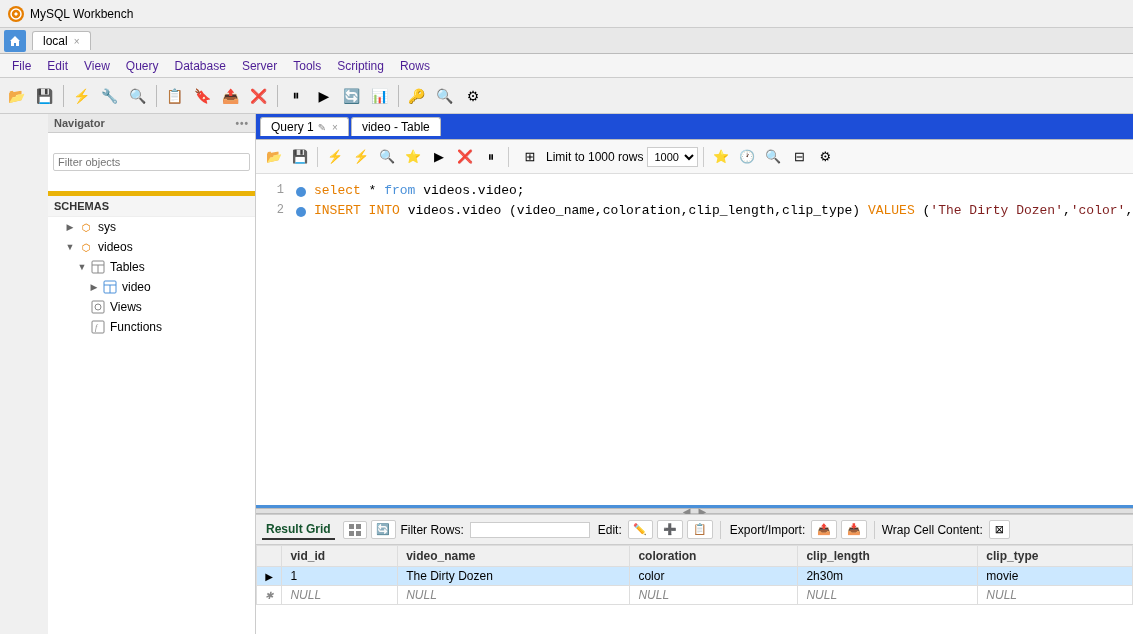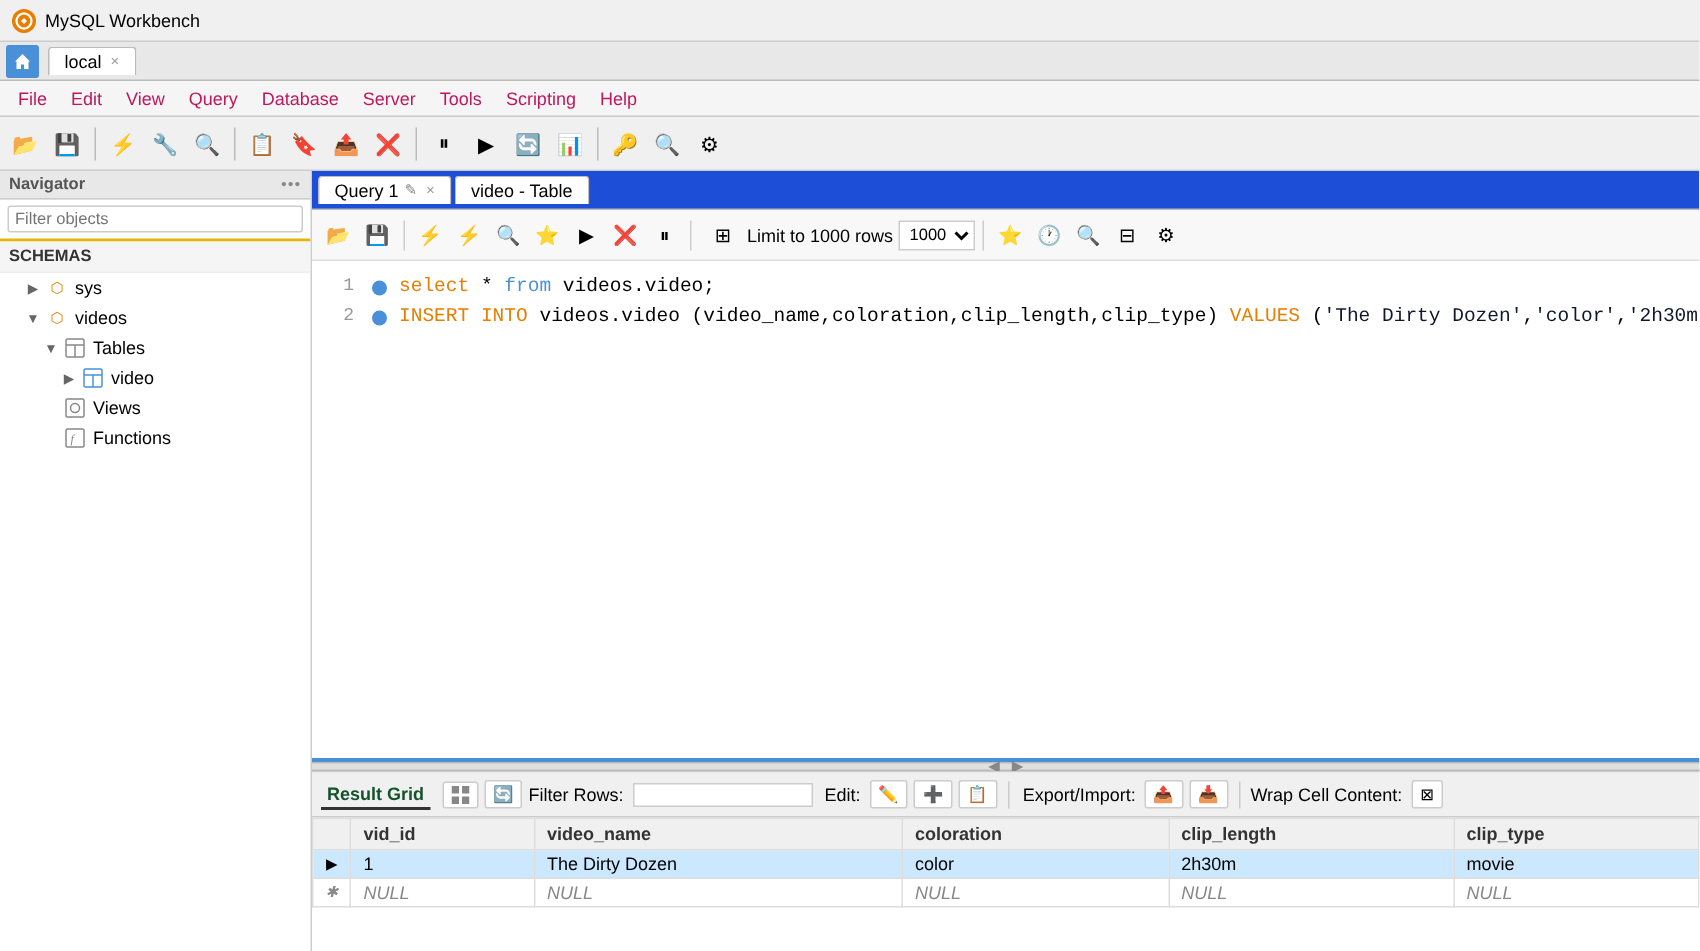--- a/index.html
+++ b/index.html
@@ -11,35 +11,35 @@
 
     
     #tab-bar { display: flex; align-items: center; background: #e8e8e8; height: 26px; padding: 0 4px; border-bottom: 1px solid #bbb; text-align: right; }
     .home-btn { width: 22px; height: 22px; background: #4a90d9; border-radius: 2px; display: flex; align-items: center; justify-content: center; margin-right: 6px; cursor: pointer; }
     .home-btn svg { fill: white; }
     .tab { display: flex; align-items: center; background: #fff; border: 1px solid #bbb; border-bottom: none; padding: 2px 10px; font-size: 12px; cursor: pointer; border-radius: 3px 3px 0 0; }
     .tab .close-x { margin-left: 6px; color: #999; font-size: 10px; cursor: pointer; }
 
     
     #menu-bar { display: flex; align-items: center; background: #f5f5f5; height: 24px; border-bottom: 1px solid #ccc; padding: 0 4px; }
-    .menu-item { padding: 2px 8px; font-size: 12px; cursor: pointer; color: #be185d; }
+    .menu-item { padding: 2px 8px; font-size: 12px; cursor: pointer; color: #4c1d95; }
 
     
     #toolbar { display: flex; align-items: center; background: #f0f0f0; height: 36px; border-bottom: 1px solid #ccc; padding: 0 4px; gap: 2px; }
     .tb-btn { width: 26px; height: 26px; border: 1px solid transparent; background: transparent; cursor: pointer; display: flex; align-items: center; justify-content: center; border-radius: 2px; font-size: 14px; }
     .tb-separator { width: 1px; height: 22px; background: #bbb; margin: 0 3px; }
 
     
-    #main { display: flex; height: calc(634px - 28px - 26px - 24px - 36px); }
+    #main { display: flex; height: calc(634px - 28px - 26px - 24px - 36px); margin-left: 48px; }
 
     
     #sidebar { width: 208px; border-right: 1px solid #ccc; background: #fff; display: flex; flex-direction: column; overflow: hidden; }
     #sidebar-header { display: flex; justify-content: space-between; align-items: center; padding: 3px 6px; background: #e8e8e8; border-bottom: 1px solid #ccc; font-size: 11px; font-weight: bold; color: #555; }
     #sidebar-header .dots { color: #888; font-size: 10px; letter-spacing: 1px; }
-    #filter-bar { padding: 4px 5px; border-bottom: 2px solid #eab308; }
+    #filter-bar { padding: 20px 5px; border-bottom: 5px solid #eab308; }
     #filter-input { width: 100%; padding: 2px 4px; border: 1px solid #ccc; font-size: 11px; border-radius: 2px; color: #888; }
     #schemas-header { padding: 4px 6px; font-size: 11px; font-weight: bold; color: #333; background: #f5f5f5; border-bottom: 1px solid #eee; }
     #tree { flex: 1; overflow-y: auto; }
     .tree-item { display: flex; align-items: center; padding: 2px 4px; cursor: pointer; font-size: 12px; }
     .tree-indent-1 { padding-left: 16px; }
     .tree-indent-2 { padding-left: 28px; }
     .tree-indent-3 { padding-left: 40px; }
     .tree-arrow { width: 12px; height: 12px; display: inline-flex; align-items: center; justify-content: center; font-size: 9px; color: #666; margin-right: 2px; }
     .tree-icon { width: 16px; height: 16px; margin-right: 4px; display: inline-flex; align-items: center; justify-content: center; font-size: 10px; }
 
@@ -63,21 +63,21 @@
     
     #sql-editor { flex: 1; padding: 8px 0; font-family: 'Courier New', monospace; font-size: 13px; background: #fff; overflow-y: auto; border-bottom: 3px solid #4a90d9; min-height: 0; }
     .sql-line { display: flex; align-items: flex-start; padding: 1px 8px; min-height: 20px; }
     .line-num { width: 20px; color: #999; font-size: 12px; text-align: right; margin-right: 12px; flex-shrink: 0; }
     .line-dot { width: 10px; height: 10px; border-radius: 50%; background: #4a90d9; margin-right: 8px; flex-shrink: 0; margin-top: 4px; }
     .sql-text { white-space: pre; }
     .kw-select { color: #e67e00; font-weight: normal; }
     .kw-from { color: #4a90d9; }
     .kw-insert { color: #e67e00; }
     .kw-values { color: #e67e00; }
-    .sql-string { color: #0f172a; }
+    .sql-string { color: #7f1d1d; }
     .sql-plain { color: #000; }
 
     
     #resize-bar { height: 6px; background: #e0e0e0; border-top: 1px solid #bbb; border-bottom: 1px solid #bbb; cursor: ns-resize; display: flex; align-items: center; justify-content: center; }
     #resize-bar .arrow { color: #888; font-size: 10px; margin: 0 4px; }
 
     
     #result-area { background: #fff; border-top: 1px solid #ccc; height: 120px; display: flex; flex-direction: column; }
     #result-toolbar { display: flex; align-items: center; background: #f0f0f0; height: 30px; border-bottom: 1px solid #ccc; padding: 0 6px; font-size: 12px; gap: 4px; }
     .result-tab { font-size: 12px; font-weight: bold; color: #14532d; padding: 2px 4px; border-bottom: 2px solid #333; margin-right: 4px; }
@@ -126,21 +126,21 @@
 
 <div id="menu-bar">
   <span class="menu-item">File</span>
   <span class="menu-item">Edit</span>
   <span class="menu-item">View</span>
   <span class="menu-item">Query</span>
   <span class="menu-item">Database</span>
   <span class="menu-item">Server</span>
   <span class="menu-item">Tools</span>
   <span class="menu-item">Scripting</span>
-  <span class="menu-item">Help</span>
+  <span class="menu-item">Rows</span>
 </div>
 
 <div id="toolbar">
   <button class="tb-btn" title="Open">📂</button>
   <button class="tb-btn" title="Save">💾</button>
   <div class="tb-separator"></div>
   <button class="tb-btn" title="Execute">⚡</button>
   <button class="tb-btn" title="Stop">🔧</button>
   <button class="tb-btn" title="Search">🔍</button>
   <div class="tb-separator"></div>

